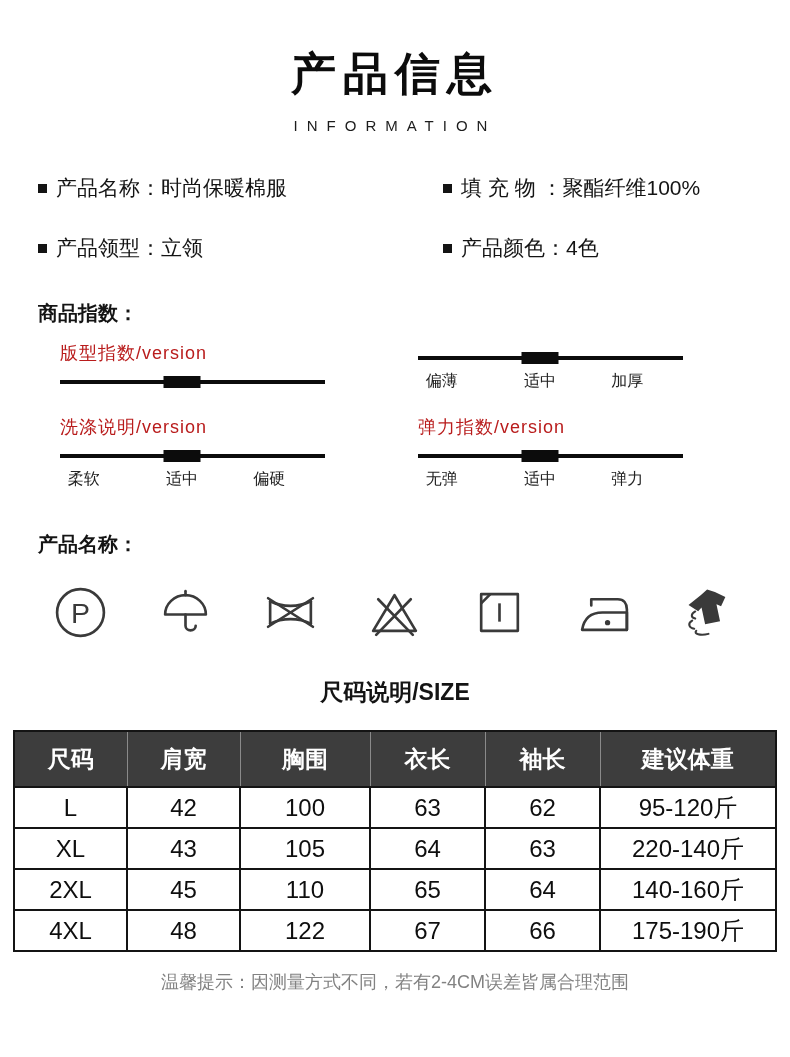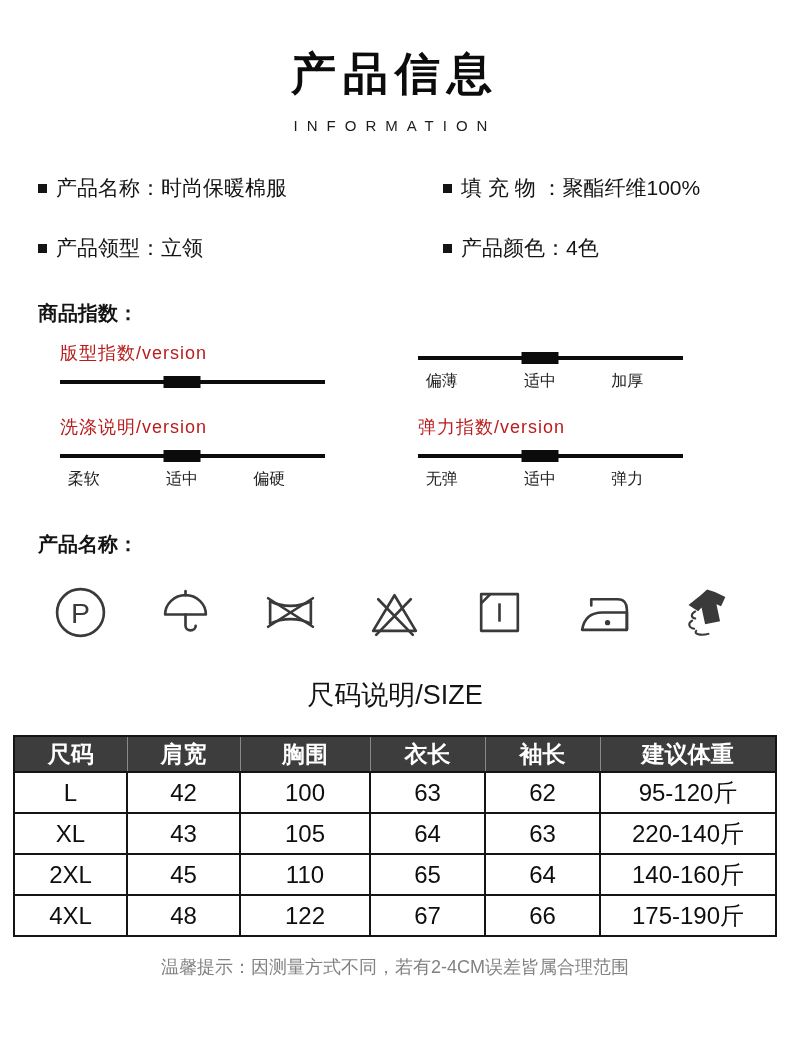--- a/index.html
+++ b/index.html
@@ -35,28 +35,28 @@
   }
   .opts { position:relative; height:24px; margin-top:11px; font-size:16px; color:#222; }
   .opt { position:absolute; transform:translateX(-50%); white-space:nowrap; }
   .opt-0 { left:9%; } .opt-1 { left:46%; } .opt-2 { left:79%; }
   
   .icons {
     margin:26px 52px 0 52px; display:flex; justify-content:space-between; align-items:center;
   }
   .wicon svg { display:block; }
   
-  .size-heading { margin-top:36px; text-align:center; font-size:27px; font-weight:400; color:#141414; }
+  .size-heading { margin-top:36px; text-align:center; font-size:23px; font-weight:700; color:#141414; }
   table.size {
     margin:22px auto 0; width:762px; border-collapse:collapse;
     border:2px solid #141414; table-layout:fixed;
   }
   table.size th {
     background:#3d3d3d; color:#fff; font-size:23px; font-weight:600;
-    height:36px; border-right:1px solid #8a8a8a; border-bottom:2px solid #141414;
+    height:56px; border-right:1px solid #8a8a8a; border-bottom:2px solid #141414;
   }
   table.size th:last-child { border-right:none; }
   table.size td {
     height:41px; text-align:center; font-size:24px; color:#0e0e0e;
     border:2px solid #141414; background:#fff;
   }
   .c0{width:113px;} .c1{width:113px;} .c2{width:130px;} .c3{width:115px;} .c4{width:115px;} .c5{width:176px;}
   .note { margin-top:18px; text-align:center; font-size:18px; color:#828282; }
 </style>
 </head>

